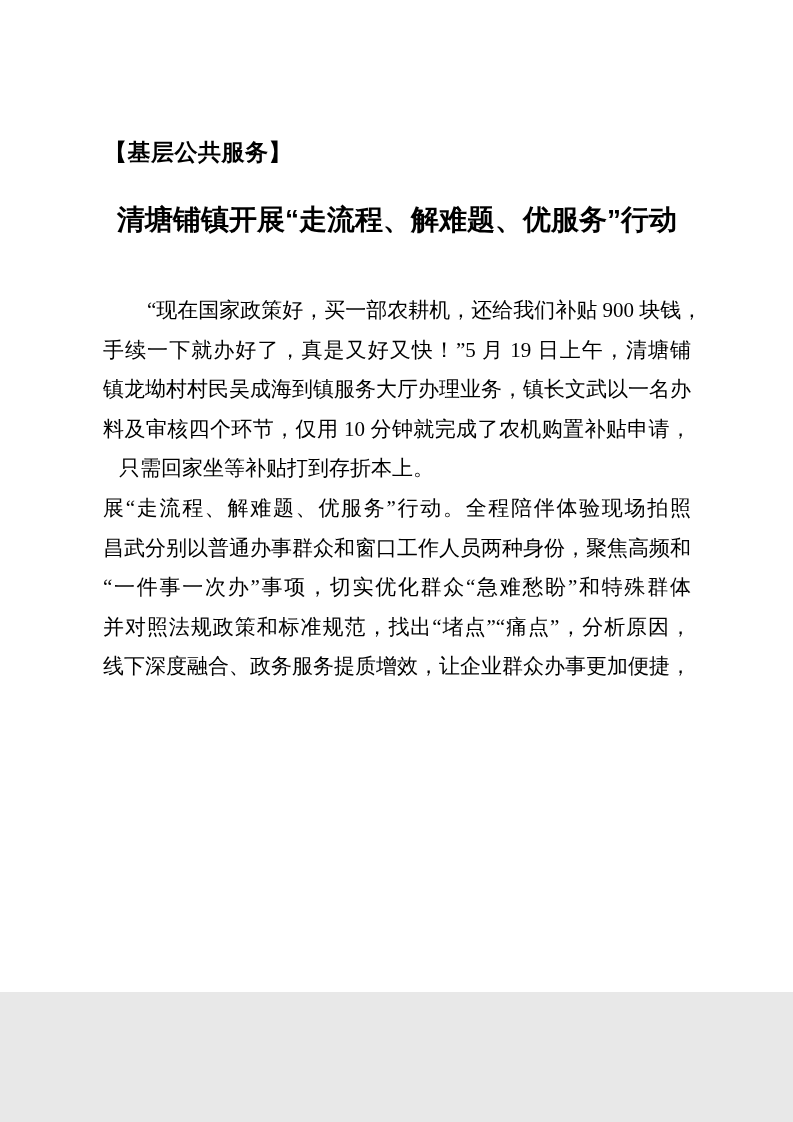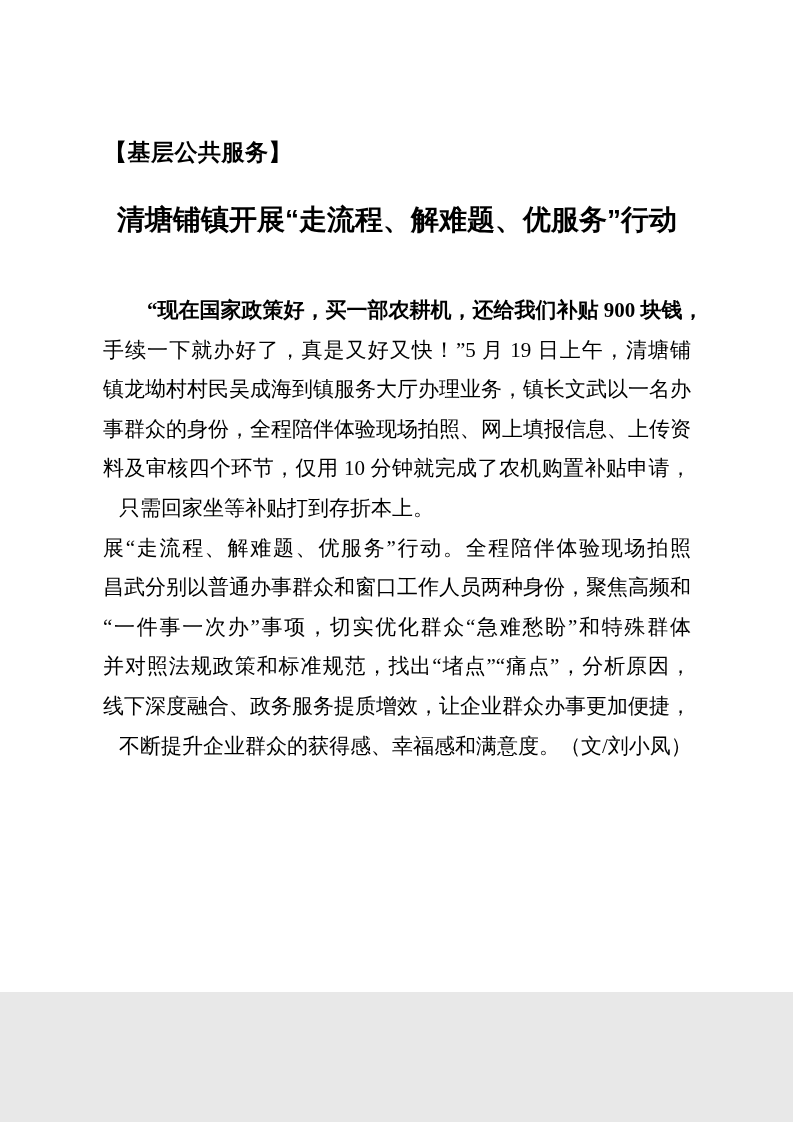--- a/index.html
+++ b/index.html
@@ -54,21 +54,20 @@
   }
   .line {
     height: 39.6px;
     text-align: justify;
     text-align-last: justify;
     text-justify: inter-character;
     white-space: nowrap;
   }
   .line.first {
     text-indent: 44px;
-    font-weight: bold;
   }
   .line.last {
     text-align: left;
     text-align-last: left;
     margin-left: 16px;
   }
   .page-number {
     position: absolute;
     left: 103px;
     top: 1029px;
@@ -86,29 +85,27 @@
 
   <div class="section-header">【基层公共服务】</div>
 
   <div class="doc-title">清塘铺镇开展“走流程、解难题、优服务”行动</div>
 
   <div class="body-text">
       <div class="paragraph">
         <div class="line first">“现在国家政策好，买一部农耕机，还给我们补贴 900 块钱，</div>
         <div class="line">手续一下就办好了，真是又好又快！”5 月 19 日上午，清塘铺</div>
         <div class="line">镇龙坳村村民吴成海到镇服务大厅办理业务，镇长文武以一名办</div>
-        <div class="line">事群众的身份，全程陪伴体验现场拍照、网上填报信息、上传资</div>
         <div class="line">料及审核四个环节，仅用 10 分钟就完成了农机购置补贴申请，</div>
         <div class="line last">只需回家坐等补贴打到存折本上。</div>
       </div>
       <div class="paragraph">
         <div class="line">展“走流程、解难题、优服务”行动。全程陪伴体验现场拍照</div>
         <div class="line">昌武分别以普通办事群众和窗口工作人员两种身份，聚焦高频和</div>
         <div class="line">“一件事一次办”事项，切实优化群众“急难愁盼”和特殊群体</div>
         <div class="line">并对照法规政策和标准规范，找出“堵点”“痛点”，分析原因，</div>
         <div class="line">线下深度融合、政务服务提质增效，让企业群众办事更加便捷，</div>
-        <div class="line last">不断提升企业群众的获得感、幸福感和满意度。（文/刘小凤）</div>
       </div>
     </div>
 
   <div class="page-number">-  9  -</div>
 
 </div>
 
 </body></html>

